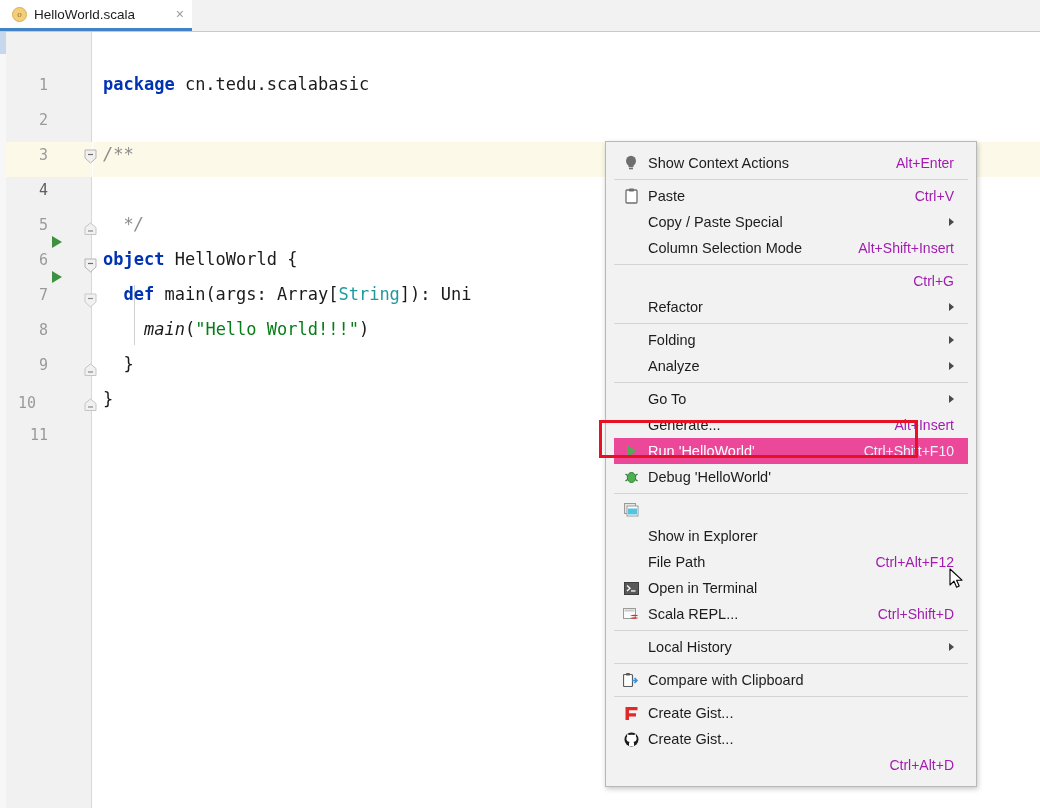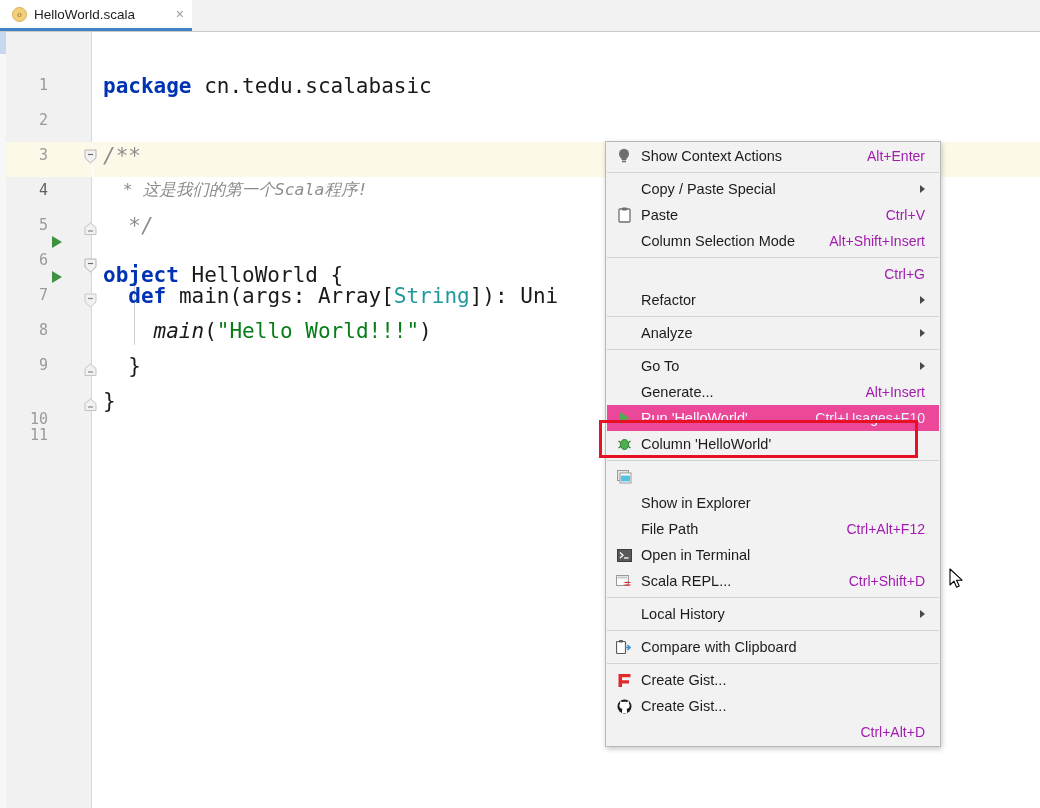--- a/index.html
+++ b/index.html
@@ -122,46 +122,46 @@
   .fold {
     position: absolute;
     width: 13px; height: 14px;
     box-sizing: border-box;
   }
 
   .codeline {
     position: absolute;
     white-space: pre;
     font-family: "DejaVu Sans Mono", monospace;
-    font-size: 21px;
+    font-size: 17px;
     letter-spacing: 0px;
   }
   .kw   { color: #0033b3; font-weight: 700; }
   .plain{ color: #1a1a1a; }
   .cmt  { color: #8c8c8c; font-style: italic; }
   .str  { color: #067d17; }
   .typ  { color: #20999d; }
   .fn   { color: #1a1a1a; font-style: italic; }
 
   .indent-guide {
     position: absolute;
     width: 1px;
     background: #d0d0d0;
   }
 
   
   .ctxmenu {
     position: absolute;
     left: 605px; top: 141px;
-    width: 336px;
+    width: 372px;
     background: #f2f2f2;
     border: 1px solid #b8b8b8;
     box-sizing: border-box;
     box-shadow: 1px 2px 5px rgba(0,0,0,0.22);
-    padding: 1px;
+    padding: 8px;
   }
   .mi {
     position: relative;
     height: 26px;
     display: flex;
     align-items: center;
     padding: 0 14px 0 8px;
     box-sizing: border-box;
     font-size: 14.5px;
     color: #1c1c1c;
@@ -243,21 +243,21 @@
 
   <div class="lineno" style="left:6px;  top:44px;">1</div>
   <div class="lineno" style="left:6px;  top:79px;">2</div>
   <div class="lineno" style="left:6px;  top:114px;">3</div>
   <div class="lineno cur" style="left:6px;  top:149px;">4</div>
   <div class="lineno" style="left:6px;  top:184px;">5</div>
   <div class="lineno" style="left:6px;  top:219px;">6</div>
   <div class="lineno" style="left:6px;  top:254px;">7</div>
   <div class="lineno" style="left:6px;  top:289px;">8</div>
   <div class="lineno" style="left:6px;  top:324px;">9</div>
-  <div class="lineno" style="left:6px;  top:378px;">10</div>
+  <div class="lineno" style="left:6px;  top:362px;text-align:center;">10</div>
   <div class="lineno" style="left:6px;  top:394px;">11</div>
 
   <div class="run-tri" style="left:52px;top:204px;"></div>
   <div class="run-tri" style="left:52px;top:239px;"></div>
 
   <div class="fold" style="left:84px;top:117px;">
     <svg width="13" height="15" viewBox="0 0 13 15">
         <path d="M1 1 h11 v8 l-5.5 5 L1 9 z" fill="#f1f1f1" stroke="#b4b4b4" stroke-width="1"></path>
         <line x1="4" y1="5.5" x2="9" y2="5.5" stroke="#6e6e6e" stroke-width="1.2"></line>
       </svg>
@@ -290,25 +290,24 @@
     <svg width="13" height="14" viewBox="0 0 13 14">
         <path d="M6.5 1 L12 5.5 v7 H1 v-7 z" fill="#f1f1f1" stroke="#c4c4c4" stroke-width="1"></path>
         <line x1="4" y1="9" x2="9" y2="9" stroke="#8a8a8a" stroke-width="1.2"></line>
       </svg>
   </div>
 
   <div class="codeline" style="left:103px;top:42px;"><span class="kw">package </span><span class="plain">cn.tedu.scalabasic</span></div>
 
   <div class="codeline cmt" style="left:103px;top:112px;"><span>/**</span></div>
 
-  <div class="codeline cmt" style="left:103px;top:147px;font-size:16.5px;"><span>  * 这是我们的第一个Scala程序!</span></div>
 
   <div class="codeline cmt" style="left:103px;top:182px;"><span>  */</span></div>
 
-  <div class="codeline" style="left:103px;top:231px;"><span class="kw">object </span><span class="plain">HelloWorld {</span></div>
+  <div class="codeline" style="left:103px;top:217px;"><span class="kw">object </span><span class="plain">HelloWorld {</span></div>
 
   <div class="codeline" style="left:103px;top:252px;text-align:right;"><span class="plain">  </span><span class="kw">def </span><span class="plain">main(args: Array[</span><span class="typ">String</span><span class="plain">]): Uni</span></div>
 
   <div class="codeline" style="left:103px;top:287px;"><span class="plain">    </span><span class="fn">main</span><span class="plain">(</span><span class="str">"Hello World!!!"</span><span class="plain">)</span></div>
 
   <div class="codeline plain" style="left:103px;top:322px;"><span>  }</span></div>
 
   <div class="codeline plain" style="left:103px;top:357px;"><span>}</span></div>
 </div>
 
@@ -322,57 +321,62 @@
           <rect x="5" y="12.7" width="4" height="1.6" fill="#6e6e6e"></rect>
         </svg>
     </span>
     <span class="mi-label">Show Context Actions</span>
     <span class="mi-accel">Alt+Enter</span>
   </div>
 
   <div class="sep"></div>
 
   <div class="mi">
-    <span class="mi-icon"></span>
-    <span class="mi-label">Copy / Paste Special</span>
-    <span class="mi-arrow"></span>
-  </div>
-
-  <div class="mi">
     <span class="mi-icon">
       <svg width="13" height="16" viewBox="0 0 13 16">
           <rect x="1" y="2" width="11" height="13" rx="1" fill="#ffffff" stroke="#6e6e6e" stroke-width="1.3"></rect>
           <rect x="4" y="0.5" width="5" height="3" rx="0.8" fill="#6e6e6e"></rect>
         </svg>
     </span>
     <span class="mi-label">Paste</span>
     <span class="mi-accel">Ctrl+V</span>
   </div>
 
   <div class="mi">
     <span class="mi-icon"></span>
+    <span class="mi-label">Copy / Paste Special</span>
+    <span class="mi-arrow"></span>
+  </div>
+
+  <div class="mi">
+    <span class="mi-icon"></span>
     <span class="mi-label">Column Selection Mode</span>
     <span class="mi-accel">Alt+Shift+Insert</span>
   </div>
 
   <div class="sep"></div>
 
   <div class="mi">
     <span class="mi-icon"></span>
     <span class="mi-accel">Ctrl+G</span>
   </div>
 
   <div class="mi">
     <span class="mi-icon"></span>
     <span class="mi-label">Refactor</span>
     <span class="mi-arrow"></span>
   </div>
 
   <div class="sep"></div>
 
+  <div class="mi">
+    <span class="mi-icon"></span>
+    <span class="mi-label">Folding</span>
+    <span class="mi-arrow"></span>
+  </div>
 
   <div class="mi">
     <span class="mi-icon"></span>
     <span class="mi-label">Analyze</span>
     <span class="mi-arrow"></span>
   </div>
 
   <div class="sep"></div>
 
   <div class="mi">
@@ -387,34 +391,34 @@
     <span class="mi-accel">Alt+Insert</span>
   </div>
 
   <div class="mi sel">
     <span class="mi-icon">
       <svg width="13" height="14" viewBox="0 0 13 14">
           <path d="M2 1 L11.5 7 L2 13 z" fill="#55a855"></path>
         </svg>
     </span>
     <span class="mi-label">Run 'HelloWorld'</span>
-    <span class="mi-accel">Ctrl+Usages+F10</span>
+    <span class="mi-accel">Ctrl+Shift+F10</span>
   </div>
 
   <div class="mi">
     <span class="mi-icon">
       <svg width="15" height="14" viewBox="0 0 15 14">
           <ellipse cx="7.5" cy="7.5" rx="4.2" ry="5" fill="#4caf50" stroke="#2e7d32" stroke-width="1"></ellipse>
           <line x1="1.5" y1="4" x2="3.5" y2="5.5" stroke="#2e7d32" stroke-width="1.3"></line>
           <line x1="13.5" y1="4" x2="11.5" y2="5.5" stroke="#2e7d32" stroke-width="1.3"></line>
           <line x1="1.5" y1="11" x2="3.5" y2="9.5" stroke="#2e7d32" stroke-width="1.3"></line>
           <line x1="13.5" y1="11" x2="11.5" y2="9.5" stroke="#2e7d32" stroke-width="1.3"></line>
         </svg>
     </span>
-    <span class="mi-label">Column 'HelloWorld'</span>
+    <span class="mi-label">Debug 'HelloWorld'</span>
     <span class="mi-accel"></span>
   </div>
 
   <div class="sep"></div>
 
   <div class="mi">
     <span class="mi-icon">
       <svg width="15" height="14" viewBox="0 0 15 14">
           <rect x="0.5" y="0.5" width="11" height="10" fill="#e6e6e6" stroke="#9a9a9a"></rect>
           <rect x="3" y="3" width="11" height="10" fill="#ffffff" stroke="#9a9a9a"></rect>

